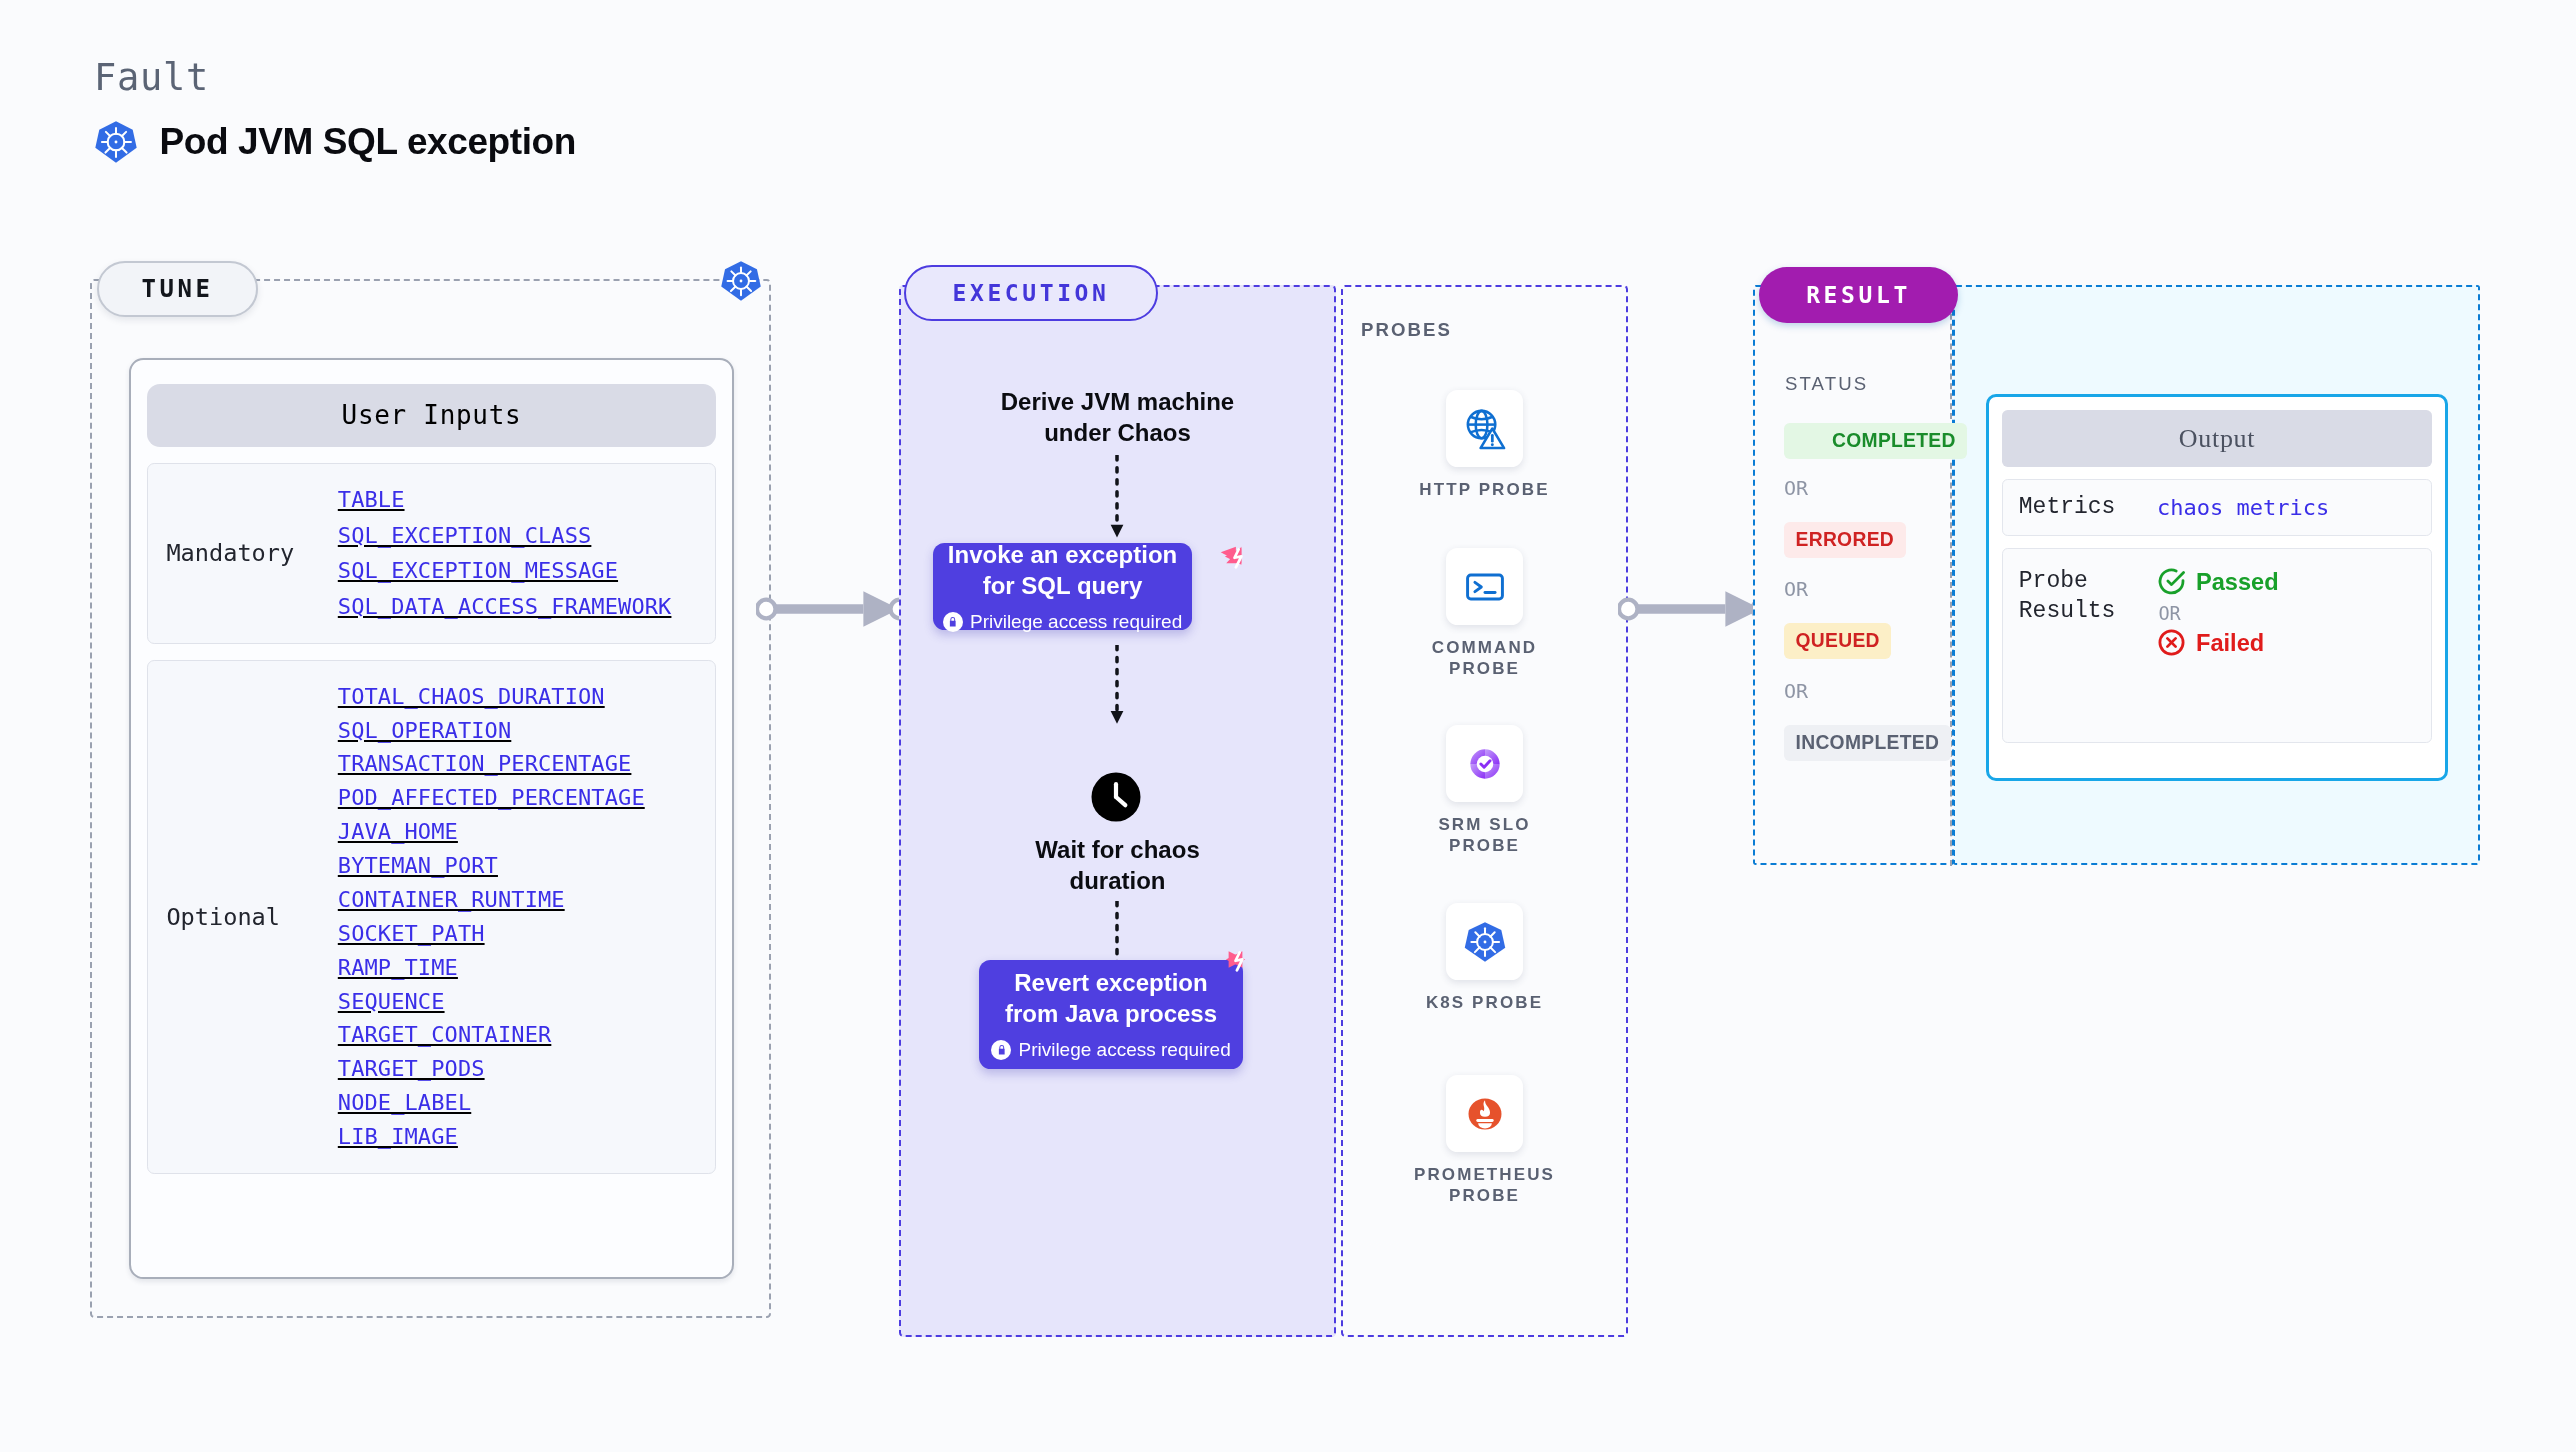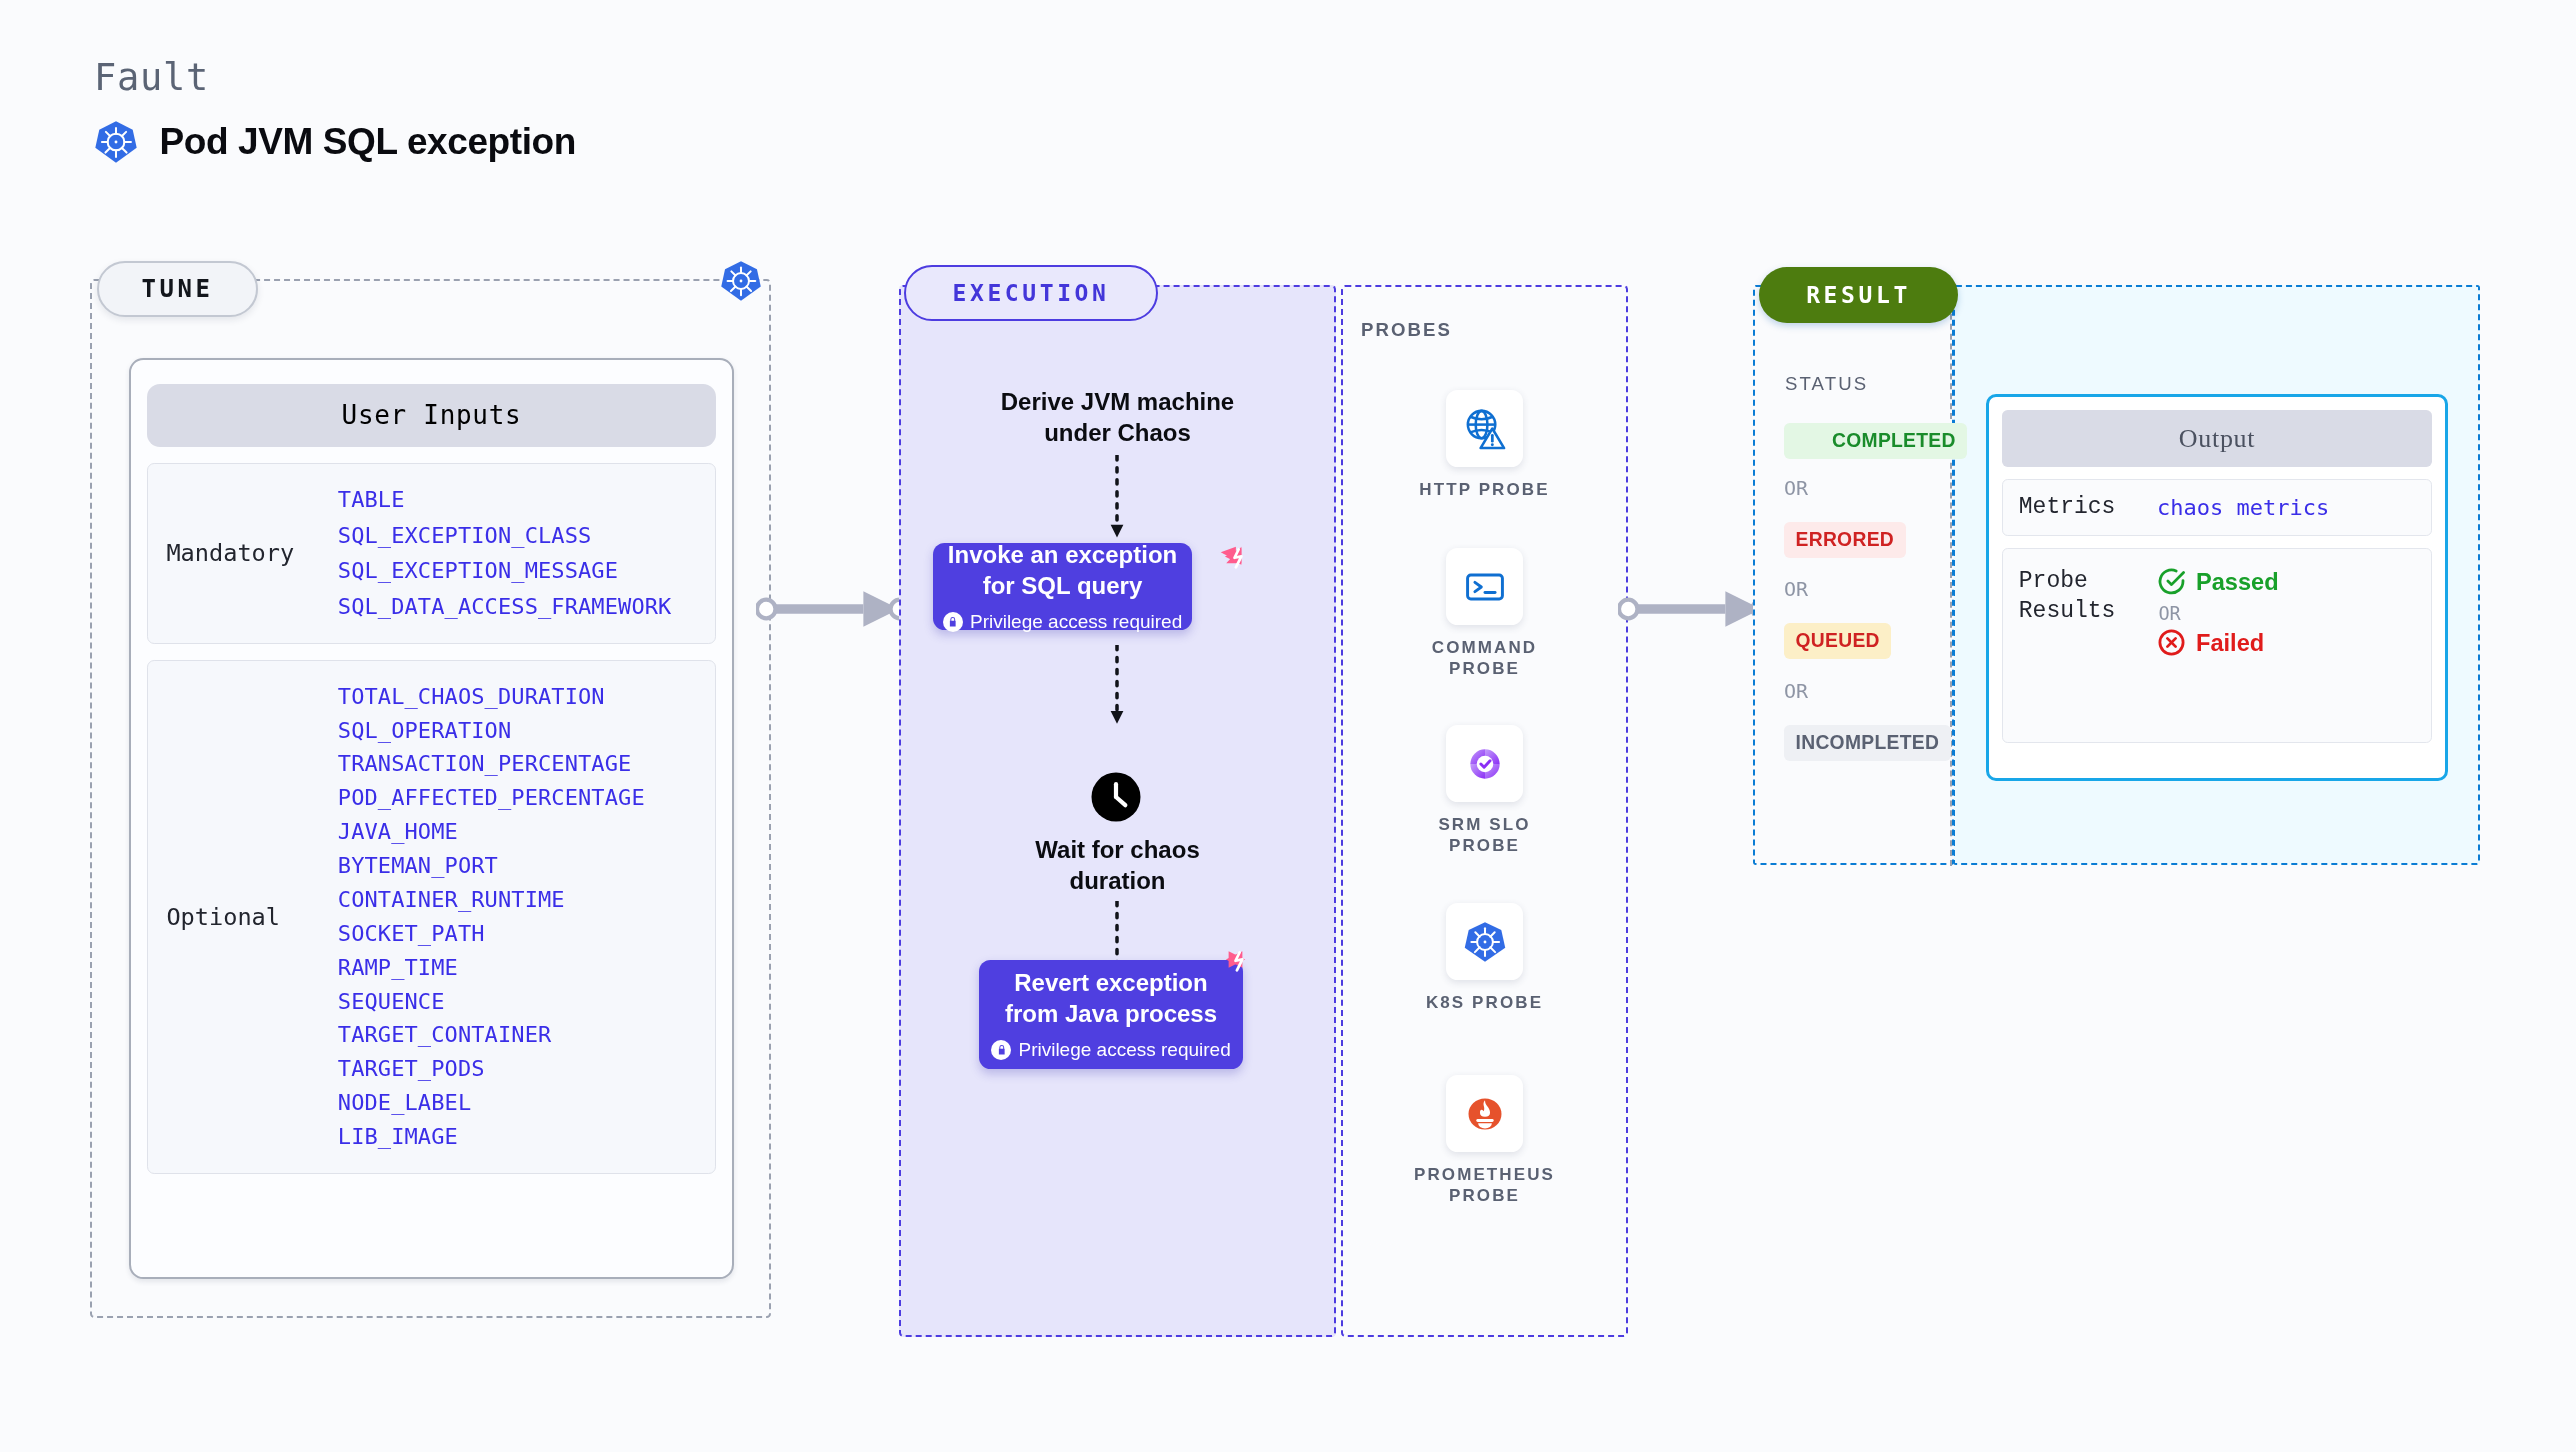--- a/index.html
+++ b/index.html
@@ -82,21 +82,21 @@
     border-radius: 7.2px;
     display: flex; align-items: center;
     padding: 18.6px 0 18.6px 0;
   }
   .param-block .lbl {
     width: 190px; flex: 0 0 190px;
     text-align: left; padding-left: 18.6px;
     font-family: "DejaVu Sans Mono", monospace;
     font-size: 23.6px; color: #22252e;
   }
-  .param-block .list { display: flex; flex-direction: column; }
+  .param-block .list { display: flex; flex-direction: column; text-decoration: underline; }
   .param-block .list span {
     font-family: "DejaVu Sans Mono", monospace;
     font-size: 22px; color: #3a2ee8; line-height: 1.54;
     white-space: nowrap; letter-spacing: 0.1px;
   }
   #mandatory-block .list span { line-height: 1.62; }
 
   
   #tune-k8s-badge { position: absolute; left: 720px; top: 260px; z-index: 7; }
 
@@ -180,21 +180,21 @@
     border-radius: 2.9px;
   }
   #result-status-col::after {
     content: ""; position: absolute;
     right: -2.9px; top: -2.9px; bottom: -2.9px; width: 2.9px;
     border-left: 2.9px dashed #9aa1b0;
     background: transparent;
   }
   #result-pill {
     left: 1759px; top: 267px; width: 199px; height: 56px;
-    background: #4d7c0f; border: none;
+    background: #a21caf; border: none;
     color: #ffffff; font-size: 23px;
     box-shadow: 0 2.9px 7.2px rgba(10,90,170,0.25);
   }
   #result-out-col {
     left: 1953px; top: 285px; width: 527px; height: 580px;
     border-color: #0a7cd4;
     background: #eefaff;
     border-radius: 2.9px;
   }
   .status-title {

